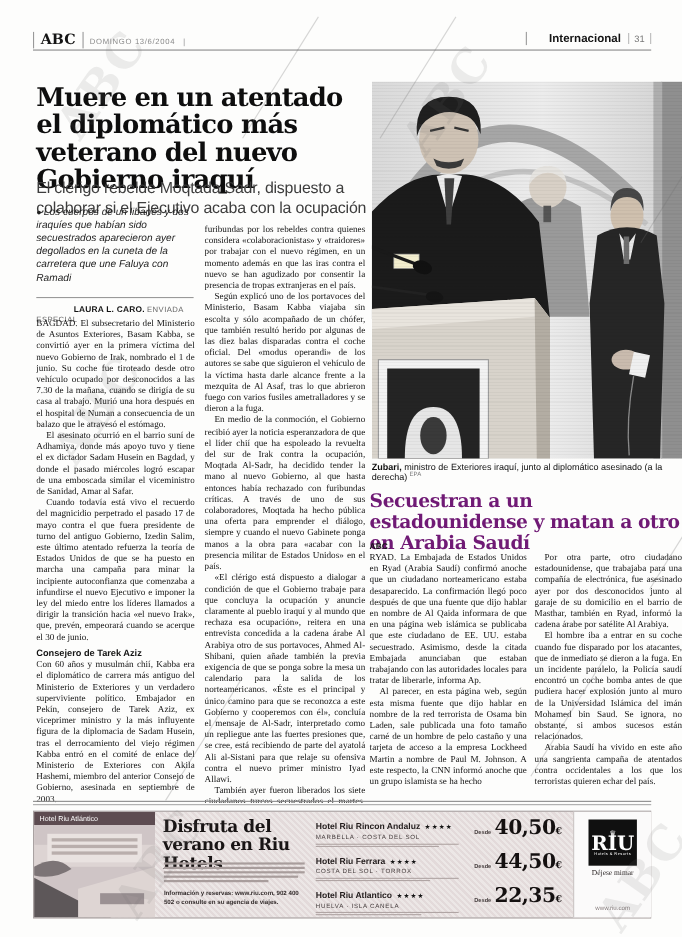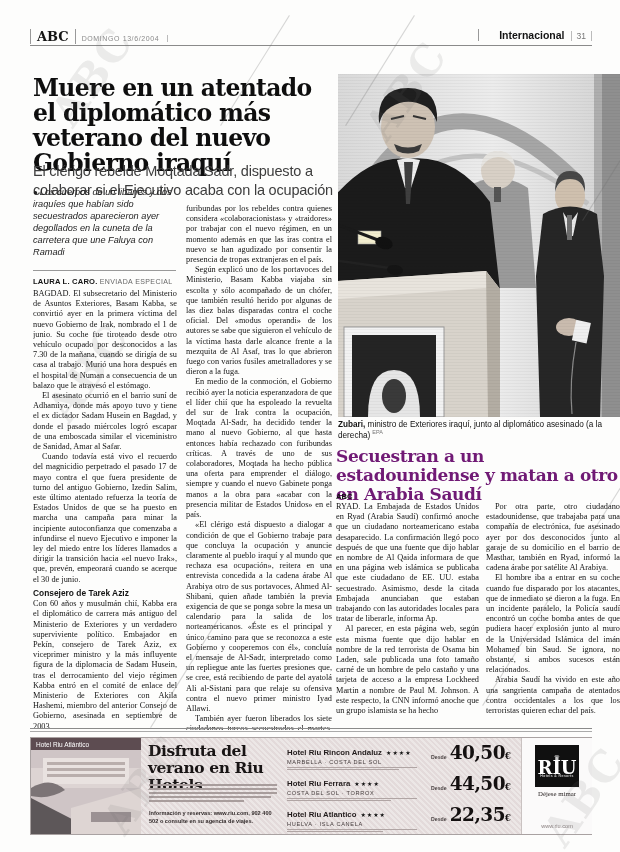--- a/index.html
+++ b/index.html
@@ -23,21 +23,21 @@
             font-family:"DejaVu Serif",serif;font-weight:bold;font-size:23.5px;
             line-height:1.06;letter-spacing:-0.7px;color:#0e0e0e;}
   .subhead{position:absolute;left:33px;top:162px;width:305px;
            font-family:"Liberation Sans",sans-serif;font-size:14.5px;line-height:1.3;
            color:#3d3d3d;letter-spacing:-0.2px;}
   .lead{position:absolute;left:33px;top:187px;width:143px;
         font-family:"Liberation Sans",sans-serif;font-size:9.2px;line-height:1.3;color:#222;font-style:italic;}
   .lead .bullet{font-size:8px;margin-right:2px;}
   .byline{position:absolute;left:33px;top:277px;width:143px;
           font-family:"Liberation Sans",sans-serif;font-size:7.6px;}
-  .byline b{font-weight:bold;letter-spacing:.2px;}
+  .byline b{font-weight:bold;letter-spacing:.2px;margin-left:34px;}
   .byline span{color:#666;font-size:7px;letter-spacing:.4px;}
   .bodycol{position:absolute;font-size:8.3px;line-height:1.23;text-align:justify;
            overflow:hidden;}
   .bodycol p{margin:0;}
   .bodycol p.ind{text-indent:9px;}
   .crosshead{font-family:"Liberation Sans",sans-serif;font-weight:bold;font-size:8.4px;
              margin:3px 0 1px 0;}
   #col1{left:33px;top:289px;width:144px;height:441px;}
   #col2{left:186px;top:204px;width:146px;height:526px;}
   

